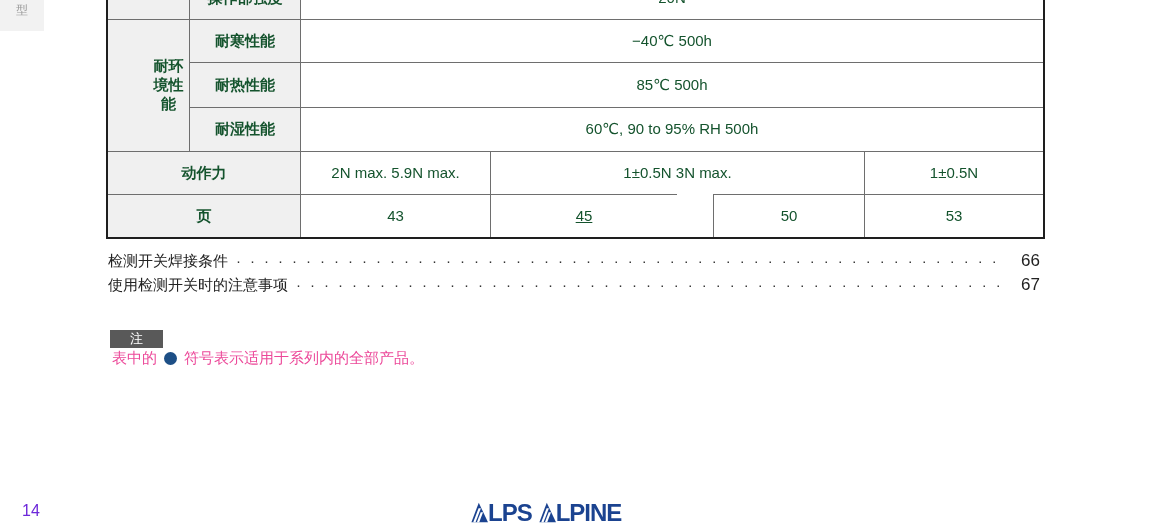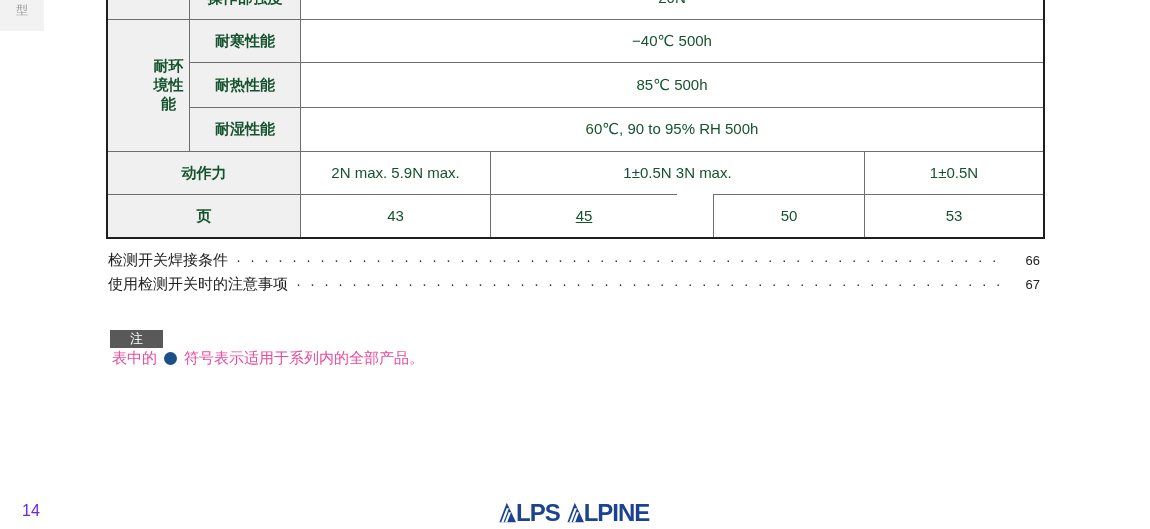--- a/index.html
+++ b/index.html
@@ -48,33 +48,33 @@
   .pg-v1{grid-area:6/4/7/5;text-decoration:underline;}
   .pg-v2{grid-area:6/5/7/6;margin-left:36px;}
   .pg-v3{grid-area:6/6/7/7;}
 
   
   .index-links{position:absolute;left:108px;top:251px;width:932px;}
   .link-row{display:flex;align-items:baseline;height:24px;font-size:15px;color:#222;cursor:pointer;}
   .link-label{white-space:nowrap;}
   .link-dots{flex:1;overflow:hidden;white-space:nowrap;letter-spacing:9px;
     padding-left:8px;font-size:15px;color:#333;}
-  .link-page{width:36px;text-align:right;font-size:13px;}
+  .link-page{width:36px;text-align:right;font-size:17px;}
 
   
   .note-badge{position:absolute;left:110px;top:330px;width:53px;height:18px;
     background:var(--badge-gray);color:#fff;font-size:13px;
     display:flex;align-items:center;justify-content:center;}
   .note-line{position:absolute;left:112px;top:348px;height:20px;
     display:flex;align-items:center;gap:7px;font-size:15px;color:#ec4899;}
   .bullet{width:13px;height:13px;border-radius:50%;background:var(--bullet-navy);display:inline-block;}
 
   
   .page-num{position:absolute;left:22px;top:502px;font-size:16px;color:#6d28d9;}
-  .logo{position:absolute;left:492px;top:501px;height:22px;display:flex;
+  .logo{position:absolute;left:464px;top:501px;height:22px;display:flex;
     align-items:flex-end;color:var(--logo-blue);}
   .logo-a{width:24px;height:21px;display:block;}
   .logo-txt{font-size:24px;line-height:20px;font-weight:bold;letter-spacing:-1px;
     color:var(--logo-blue);font-family:"Liberation Sans",sans-serif;}
 </style>
 </head>
 <body>
 
 <div class="page">
 

